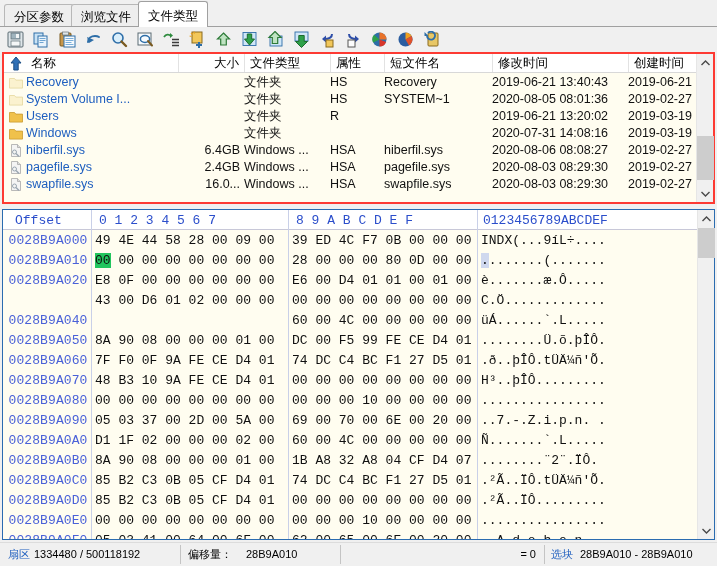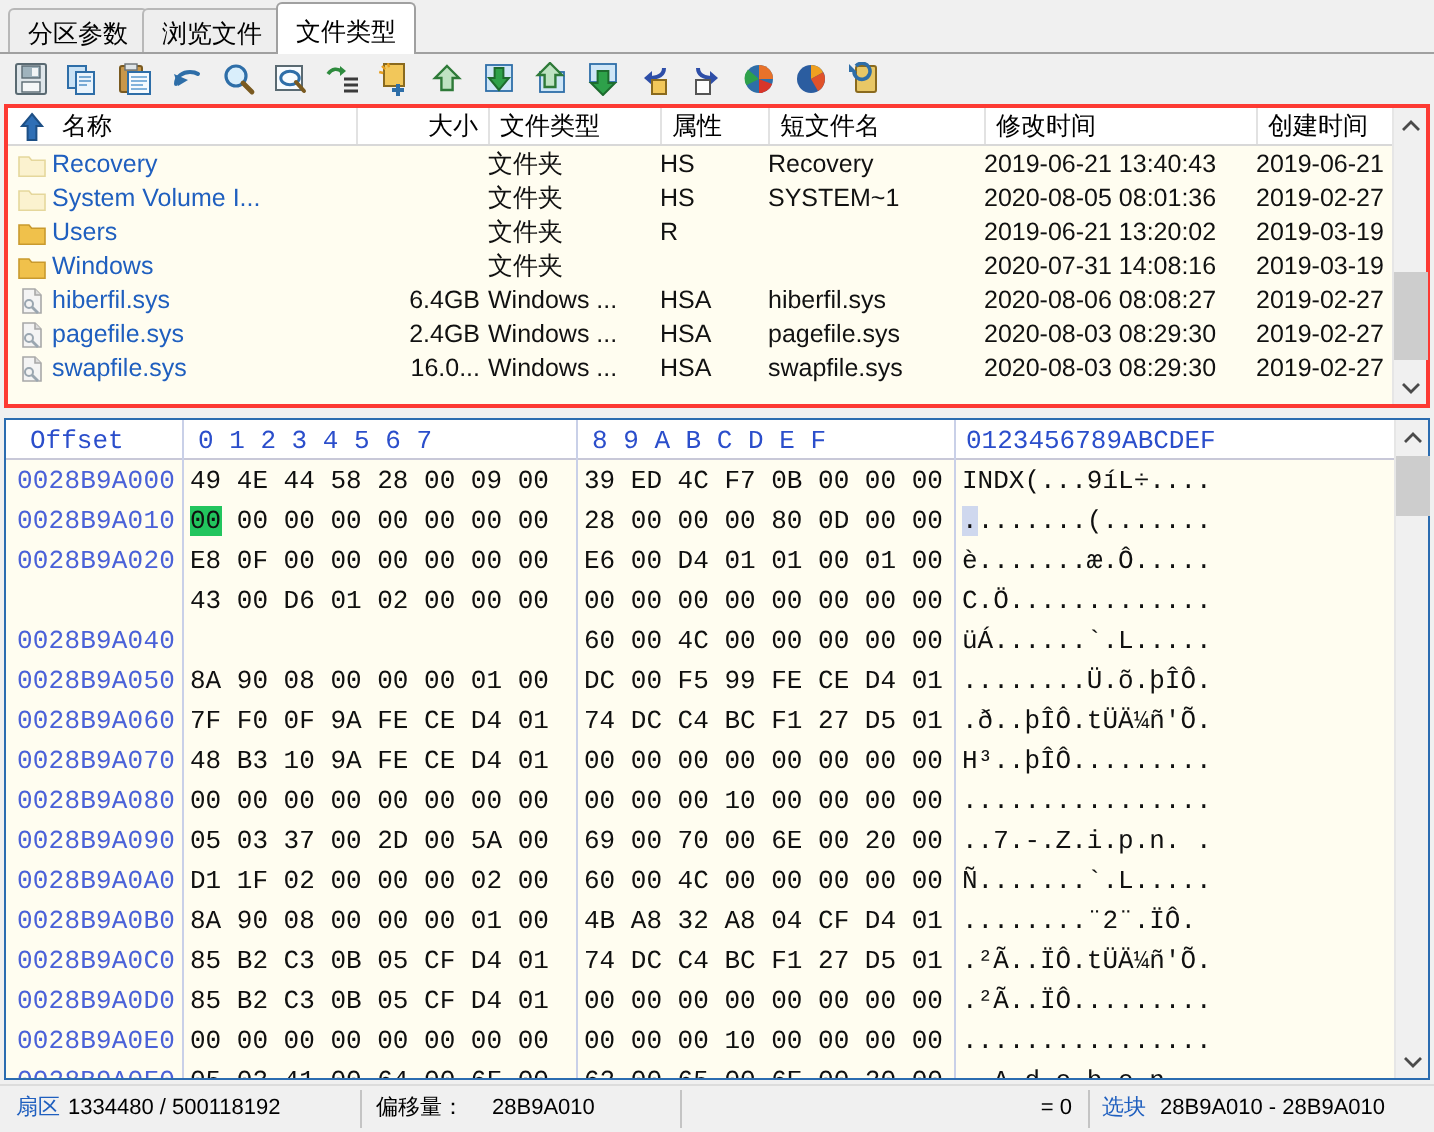--- a/index.html
+++ b/index.html
@@ -494,21 +494,21 @@
         </div>
         <div class="hx-row" style="top: 201px;">
           <div class="hx-off">0028B9A0A0</div>
           <div class="hx-bytes hx-b1">D1 1F 02 00 00 00 02 00</div>
           <div class="hx-bytes hx-b2">60 00 4C 00 00 00 00 00</div>
           <div class="hx-asc">Ñ.......`.L.....</div>
         </div>
         <div class="hx-row" style="top: 221px;">
           <div class="hx-off">0028B9A0B0</div>
           <div class="hx-bytes hx-b1">8A 90 08 00 00 00 01 00</div>
-          <div class="hx-bytes hx-b2">4B A8 32 A8 04 CF D4 01</div>
+          <div class="hx-bytes hx-b2">1B A8 32 A8 04 CF D4 07</div>
           <div class="hx-asc">........¨2¨.ÏÔ.</div>
         </div>
         <div class="hx-row" style="top: 241px;">
           <div class="hx-off">0028B9A0C0</div>
           <div class="hx-bytes hx-b1">85 B2 C3 0B 05 CF D4 01</div>
           <div class="hx-bytes hx-b2">74 DC C4 BC F1 27 D5 01</div>
           <div class="hx-asc">.²Ã..ÏÔ.tÜÄ¼ñ'Õ.</div>
         </div>
         <div class="hx-row" style="top: 261px;">
           <div class="hx-off">0028B9A0D0</div>

